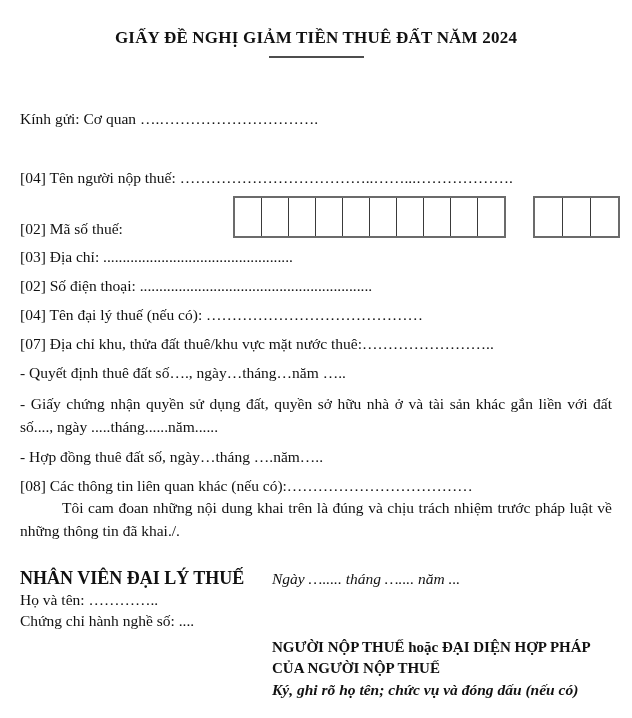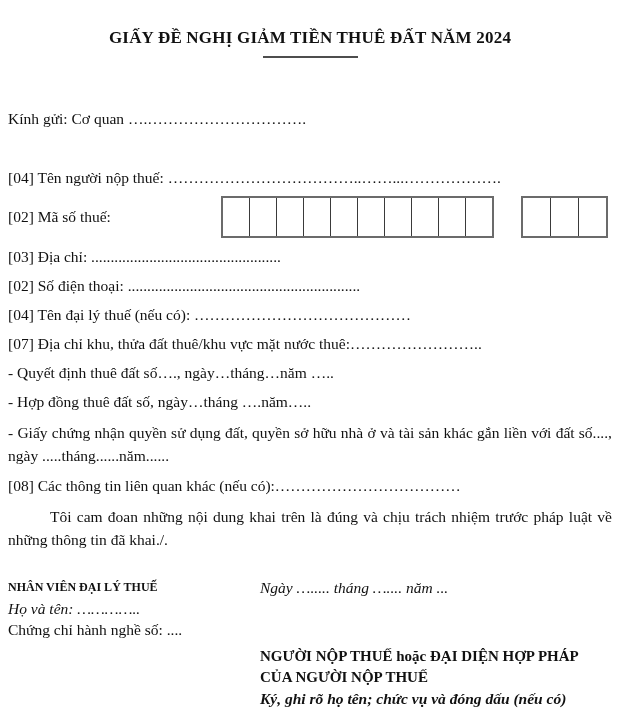--- a/index.html
+++ b/index.html
@@ -4,21 +4,21 @@
 <style>
   html,body{margin:0;padding:0;background:#ffffff;}
   .page{
     position:relative;
     width:632px;height:718px;
     background:#ffffff;
     color:#111;
     font-family:"Liberation Serif","DejaVu Serif",serif;
     font-size:15.5px;
     box-sizing:border-box;
-    padding:24px 20px 0 8px;
+    padding:24px 20px 0 20px;
     overflow:hidden;
   }
   .title{
     text-align:center;
     font-weight:bold;
     font-size:17px;
     letter-spacing:.2px;
     margin:4px 0 0 0;
   }
   .title-rule{
@@ -27,53 +27,52 @@
     margin:8px auto 0 auto;
   }
   .salutation{
     text-align:left;
     margin-top:52px;
   }
   .line{margin-top:9px;line-height:20px;}
   .line.first{margin-top:40px;}
   .mst-row{
     display:flex;
-    align-items:center;
+    align-items:flex-end;
     margin-top:8px;
   }
   .mst-label{flex:0 0 213px;}
   .mst-groups{display:flex;align-items:center;}
   .mst-grid{
     display:flex;
     border:2px solid #6b6b6b;
     background:#fff;
   }
   .mst-grid .mst-cell{
     width:26px;height:38px;
     border-left:1px solid #3a3a3a;
     box-sizing:content-box;
   }
   .mst-grid .mst-cell:first-child{border-left:none;}
   .mst-grid.suffix{margin-left:27px;}
   .mst-grid.suffix .mst-cell{width:27px;}
   .bullet{margin-top:9px;line-height:20px;}
   .bullet.justified{text-align:justify;line-height:23px;}
   .commitment{
-    margin-top:9px;
     text-align:justify;
     text-indent:42px;
     line-height:23px;
   }
   .sig-row{
     display:flex;
     margin-top:26px;
   }
   .sig-left{flex:0 0 252px;line-height:21px;}
-  .sig-left .sig-title{font-weight:bold;font-size:12px;}
-  .sig-left .sig-name{font-style:italic;}
+  .sig-left .sig-title{font-weight:bold;font-size:18px;}
+  .sig-left .sig-name{}
   .sig-right{
     flex:1;
     text-align:left;
     line-height:21px;
   }
   .sig-right .sig-date{font-style:italic;}
   .sig-right .sig-title{font-weight:bold;font-size:15px;margin-top:48px;}
   .sig-right .sig-note{font-weight:bold;font-style:italic;}
 </style>
 </head>
@@ -112,22 +111,22 @@
   </div>
 
   <div class="line">[03] Địa chỉ: .................................................</div>
   <div class="line">[02] Số điện thoại: ............................................................</div>
   <div class="line">[04] Tên đại lý thuế (nếu có): ……………………………………</div>
 
 
   <div class="line">[07] Địa chỉ khu, thửa đất thuê/khu vực mặt nước thuê:……………………..</div>
 
   <div class="bullet">- Quyết định thuê đất số…., ngày…tháng…năm …..</div>
+  <div class="bullet justified">- Giấy chứng nhận quyền sử dụng đất, quyền sở hữu nhà ở và tài sản khác gắn liền với đất số...., ngày .....tháng......năm......</div>
   <div class="bullet">- Hợp đồng thuê đất số, ngày…tháng ….năm…..</div>
-  <div class="bullet justified">- Giấy chứng nhận quyền sử dụng đất, quyền sở hữu nhà ở và tài sản khác gắn liền với đất số...., ngày .....tháng......năm......</div>
 
   <div class="line">[08] Các thông tin liên quan khác (nếu có):………………………………</div>
 
   <div class="commitment">Tôi cam đoan những nội dung khai trên là đúng và chịu trách nhiệm trước pháp luật về những thông tin đã khai./.</div>
 
   <div class="sig-row">
     <div class="sig-left">
       <div class="sig-title">NHÂN VIÊN ĐẠI LÝ THUẾ</div>
       <div class="sig-name">Họ và tên: …………..</div>
       <div class="sig-cert">Chứng chỉ hành nghề số: ....</div>

